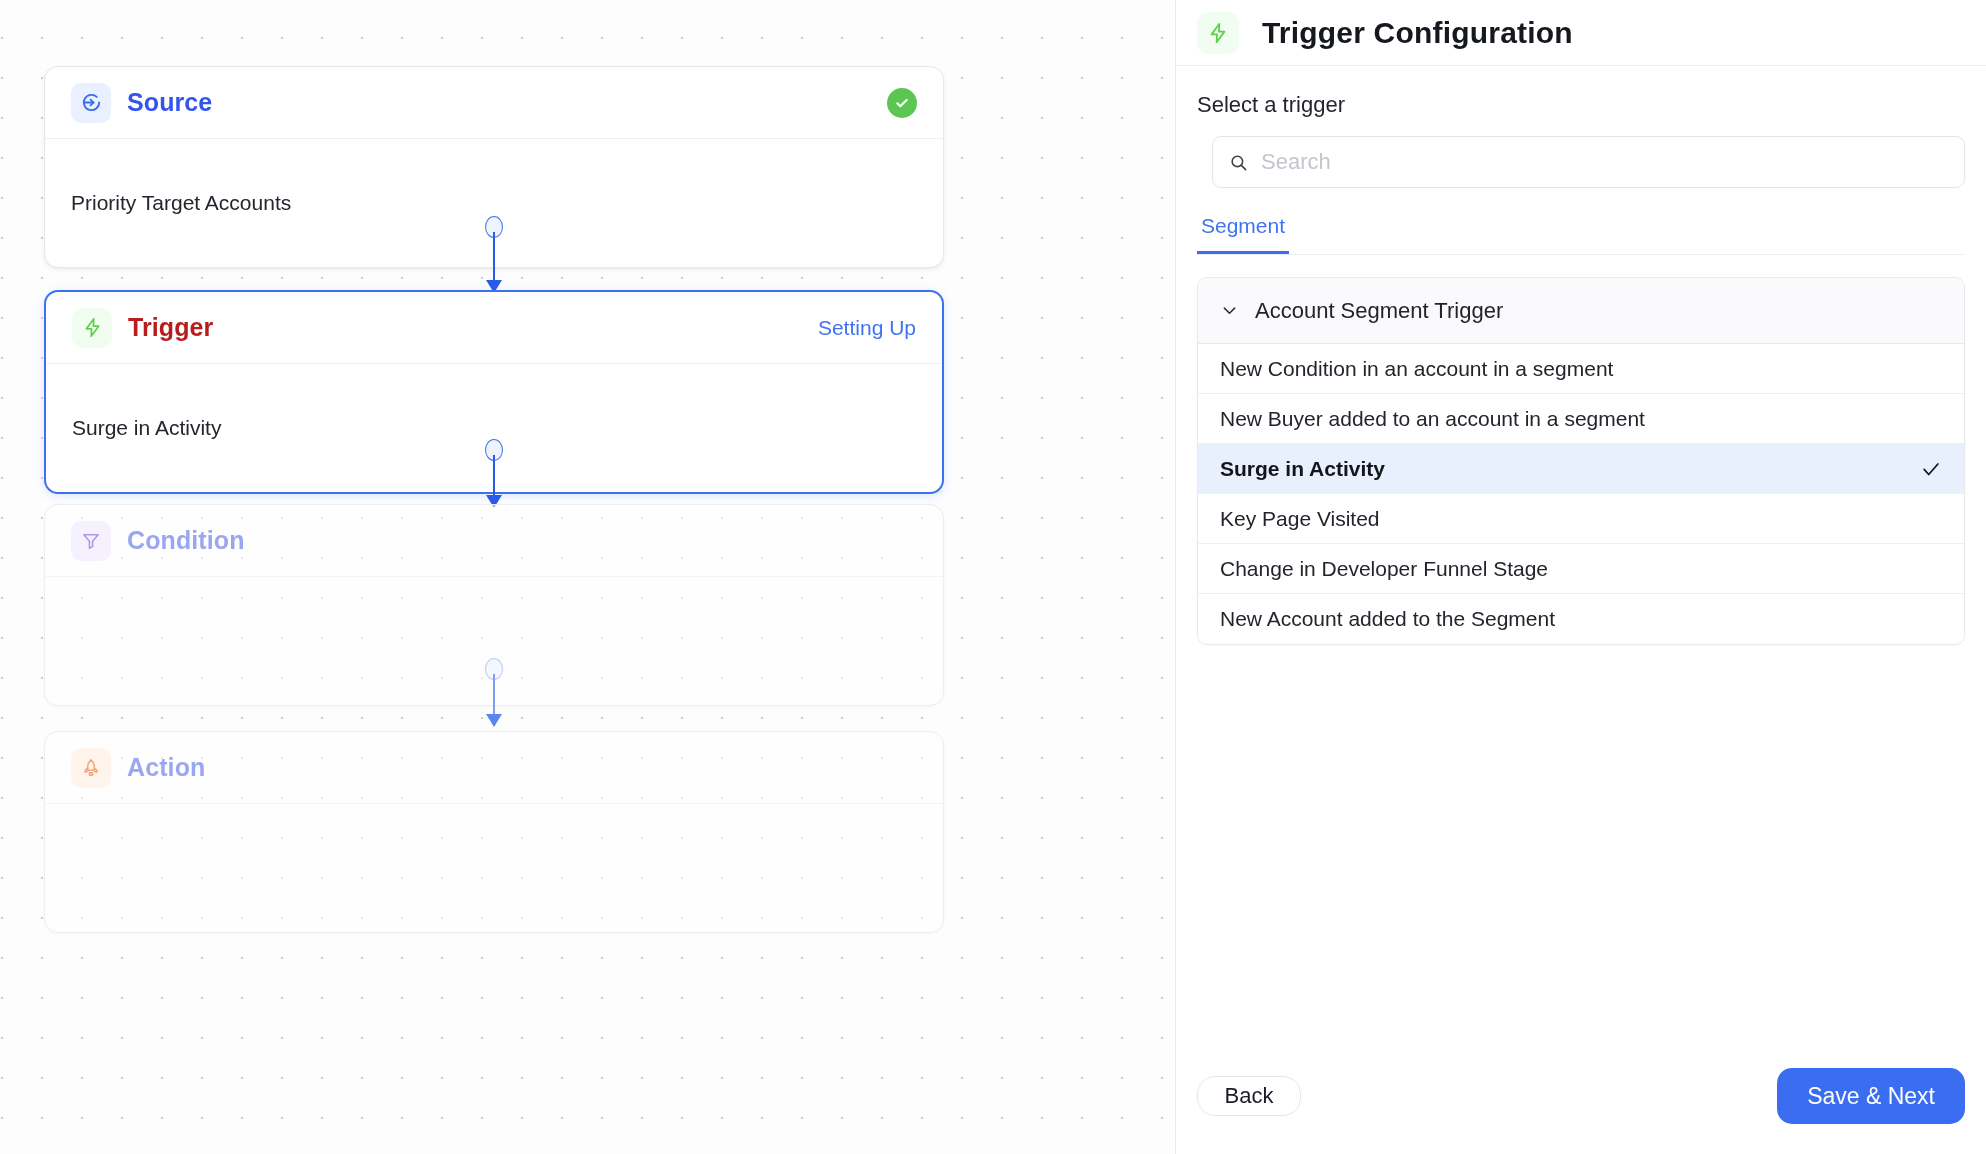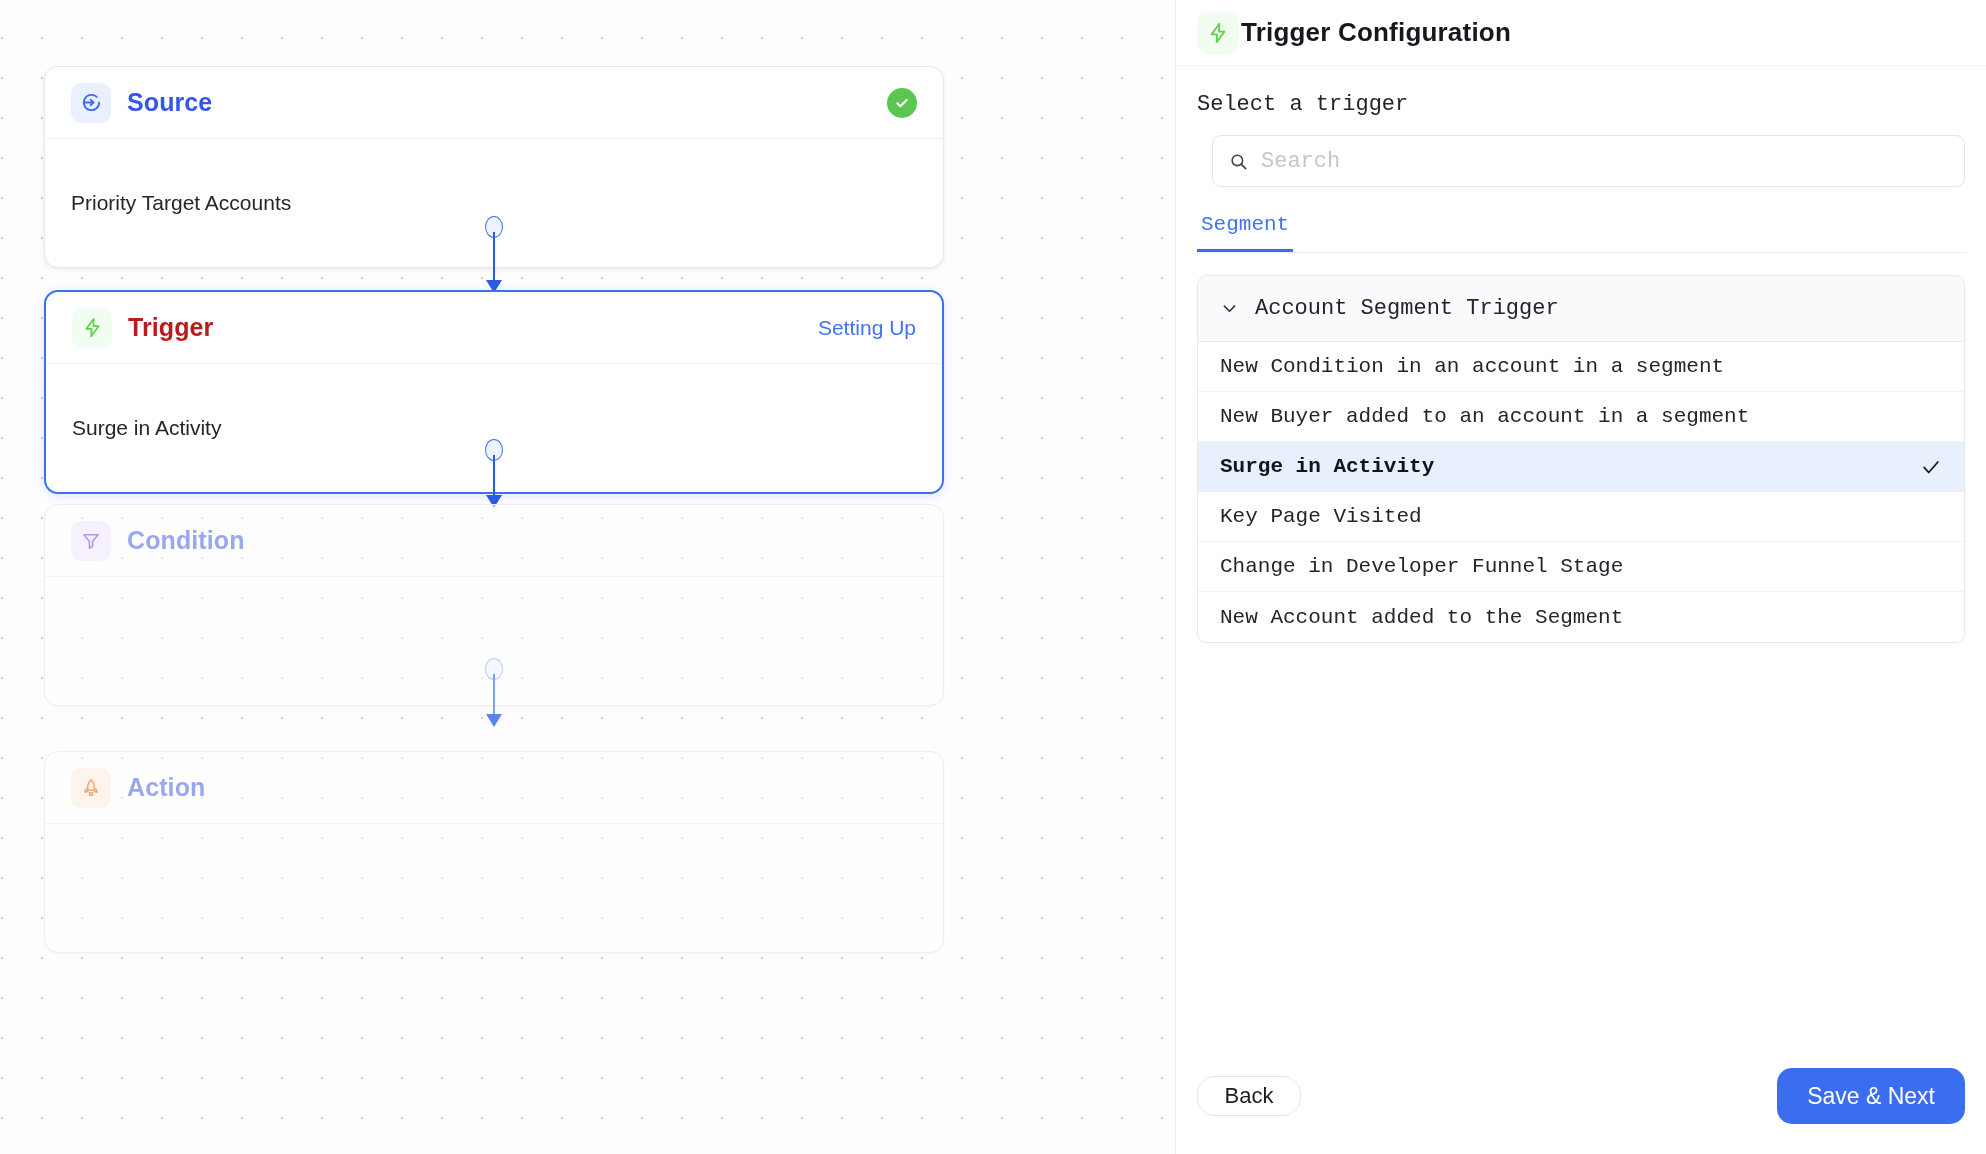--- a/index.html
+++ b/index.html
@@ -130,28 +130,28 @@
   }
   .panel-head {
     height: 66px;
     display: flex; align-items: center;
     padding: 0 21px;
     border-bottom: 1px solid #eceef2;
     flex: 0 0 auto;
   }
   .panel-head .node-ico { width: 42px; height: 42px; border-radius: 11px; }
   .panel-title {
-    margin-left: 2px;
-    font-size: 26px;
+    margin-left: 23px;
+    font-size: 30px;
     font-weight: 700;
     color: #16181f;
     letter-spacing: .2px;
   }
 
-  .panel-body { flex: 1 1 auto; padding: 26px 21px 0 21px; overflow: hidden; font-family: Liberation Mono, monospace; }
+  .panel-body { flex: 1 1 auto; padding: 26px 21px 0 21px; overflow: hidden; }
 
   .select-label {
     font-size: 22px;
     color: #23252d;
     margin-bottom: 18px;
   }
 
   .search-box {
     height: 52px;
     border: 1px solid #e3e5ea;
@@ -314,21 +314,21 @@
         </div>
         <div class="node-body empty"></div>
       </div>
 
       <div class="conn" style="top:0;">
         <div class="dot dim" style="top:669px;"></div>
         <div class="line dim" style="top:674px; height:44px;"></div>
         <div class="arw dim" style="top:714px;"></div>
       </div>
 
-      <div class="node ghost" style="top:751px;">
+      <div class="node ghost" style="top:731px;">
         <div class="node-head">
           <span class="node-ico ico-action">
             <svg width="20" height="20" viewBox="0 0 24 24" fill="none" stroke="#efa878" stroke-width="1.8" stroke-linecap="round" stroke-linejoin="round">
               <path d="M12 2.2c2.6 2.3 4 5.6 4 9.2v3.4H8v-3.4c0-3.6 1.4-6.9 4-9.2z"></path>
               <path d="M8 12.2L5 14.5v2.6l3-1.2M16 12.2l3 2.3v2.6l-3-1.2"></path>
               <path d="M10.2 17.6h3.6v3.2h-3.6z"></path>
             </svg>
           </span>
           <span class="node-title t-muted">Action</span>
         </div>

